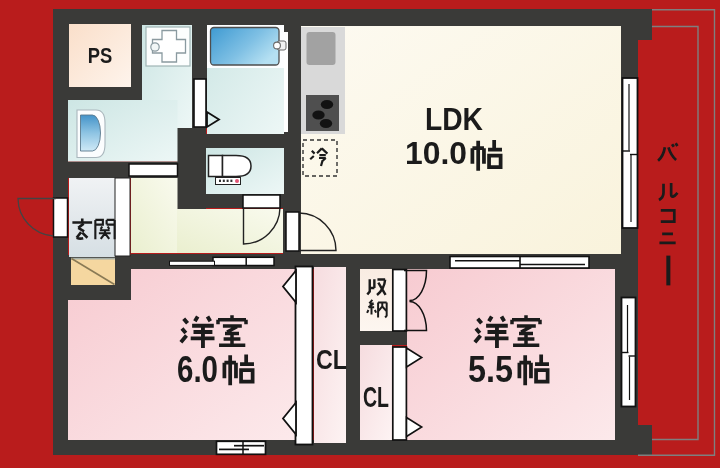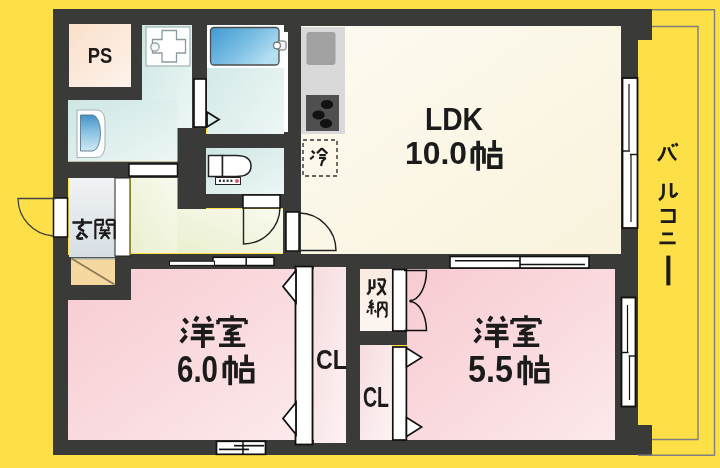--- a/index.html
+++ b/index.html
@@ -1,16 +1,16 @@
 <!DOCTYPE html>
 <html><head>
 <meta charset="utf-8">
 <style>
 html,body{margin:0;padding:0;background:#fff;}
-#c{position:relative;width:720px;height:468px;background:#fde047;overflow:hidden;}
+#c{position:relative;width:720px;height:468px;background:#b91c1c;overflow:hidden;}
 svg{display:block;}
 text{font-family:"Liberation Sans",sans-serif;font-weight:bold;fill:#1b1b1b;}
 </style>
 </head>
 <body>
 <div id="c">
 <svg width="720" height="468" viewBox="0 0 720 468">
 <defs>
 <linearGradient id="gcream" x1="0" y1="0" x2="1" y2="1">
  <stop offset="0" stop-color="#fdfaf1"></stop>

